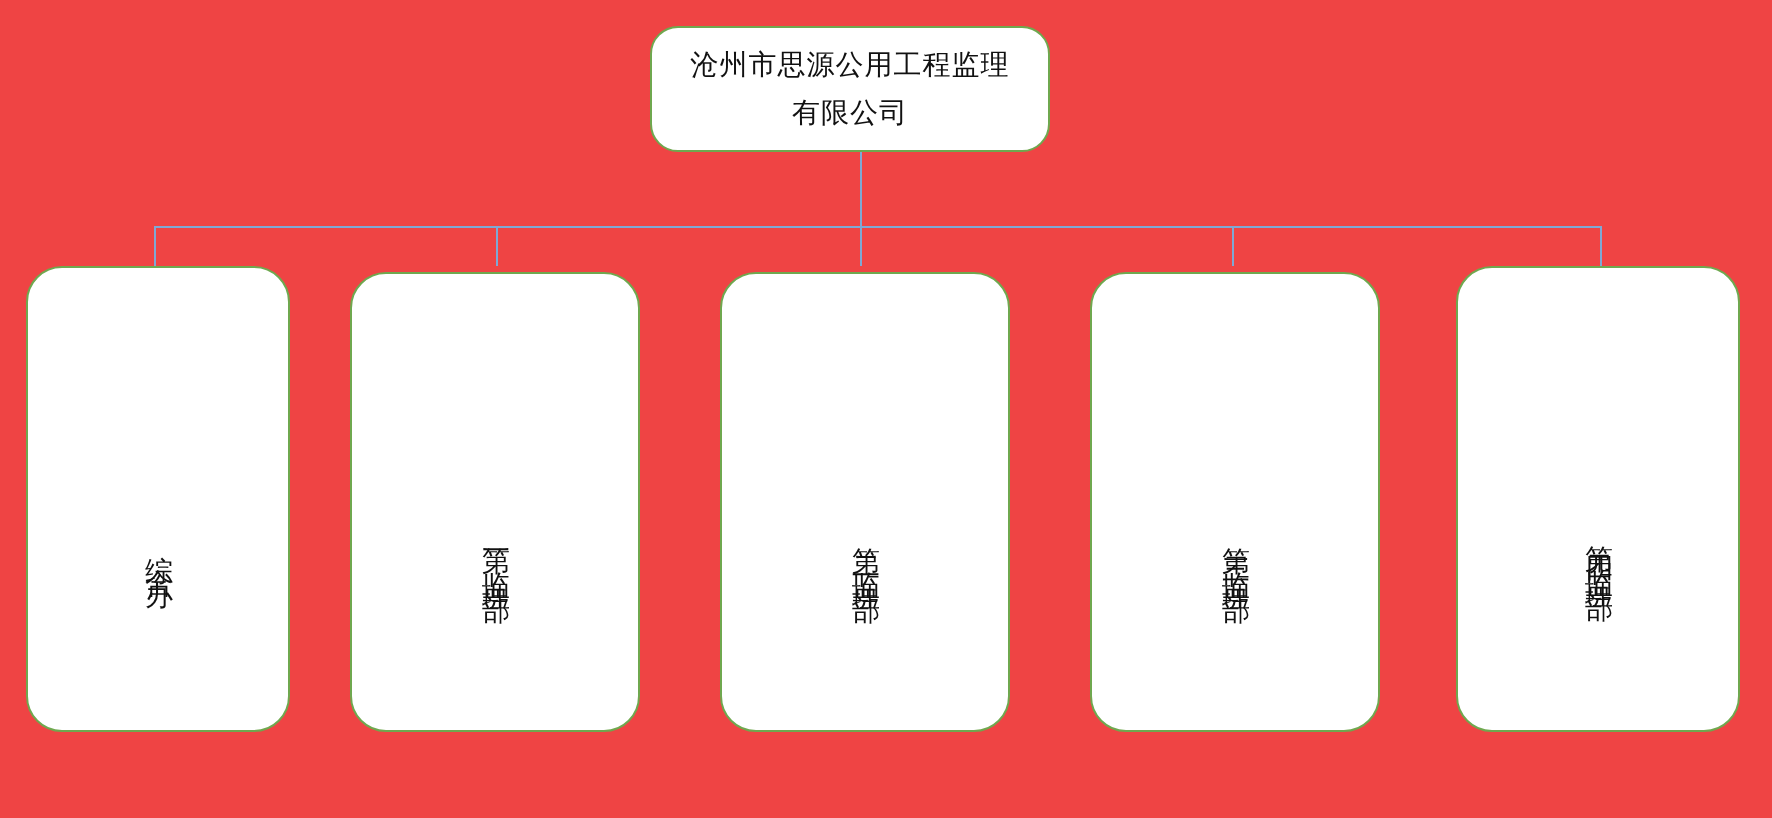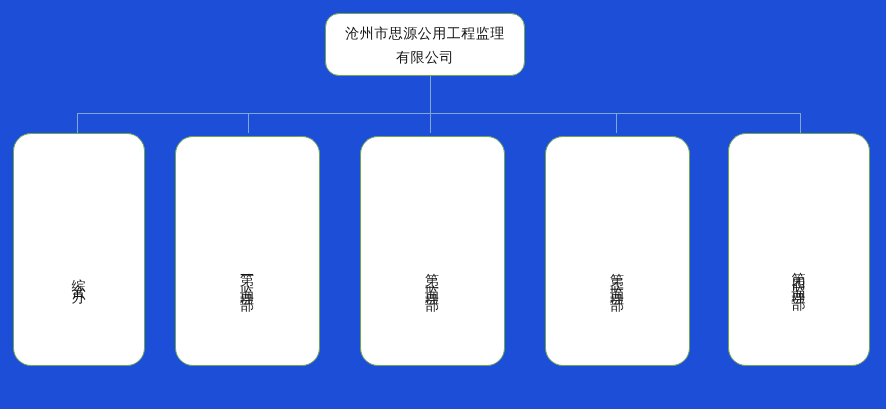--- a/index.html
+++ b/index.html
@@ -7,21 +7,21 @@
     padding: 0;
     background: #ffffff;
   }
   body {
     font-family: "DejaVu Sans", "Liberation Sans", sans-serif;
   }
   #chart-canvas {
     position: relative;
     width: 886px;
     height: 409px;
-    background: #1d4ed8;
+    background: #ef4444;
     overflow: hidden;
   }
   .node {
     position: absolute;
     box-sizing: border-box;
     background: #ffffff;
     border: 1px solid #6fa84f;
     border-radius: 18px;
   }
   .node-root {

